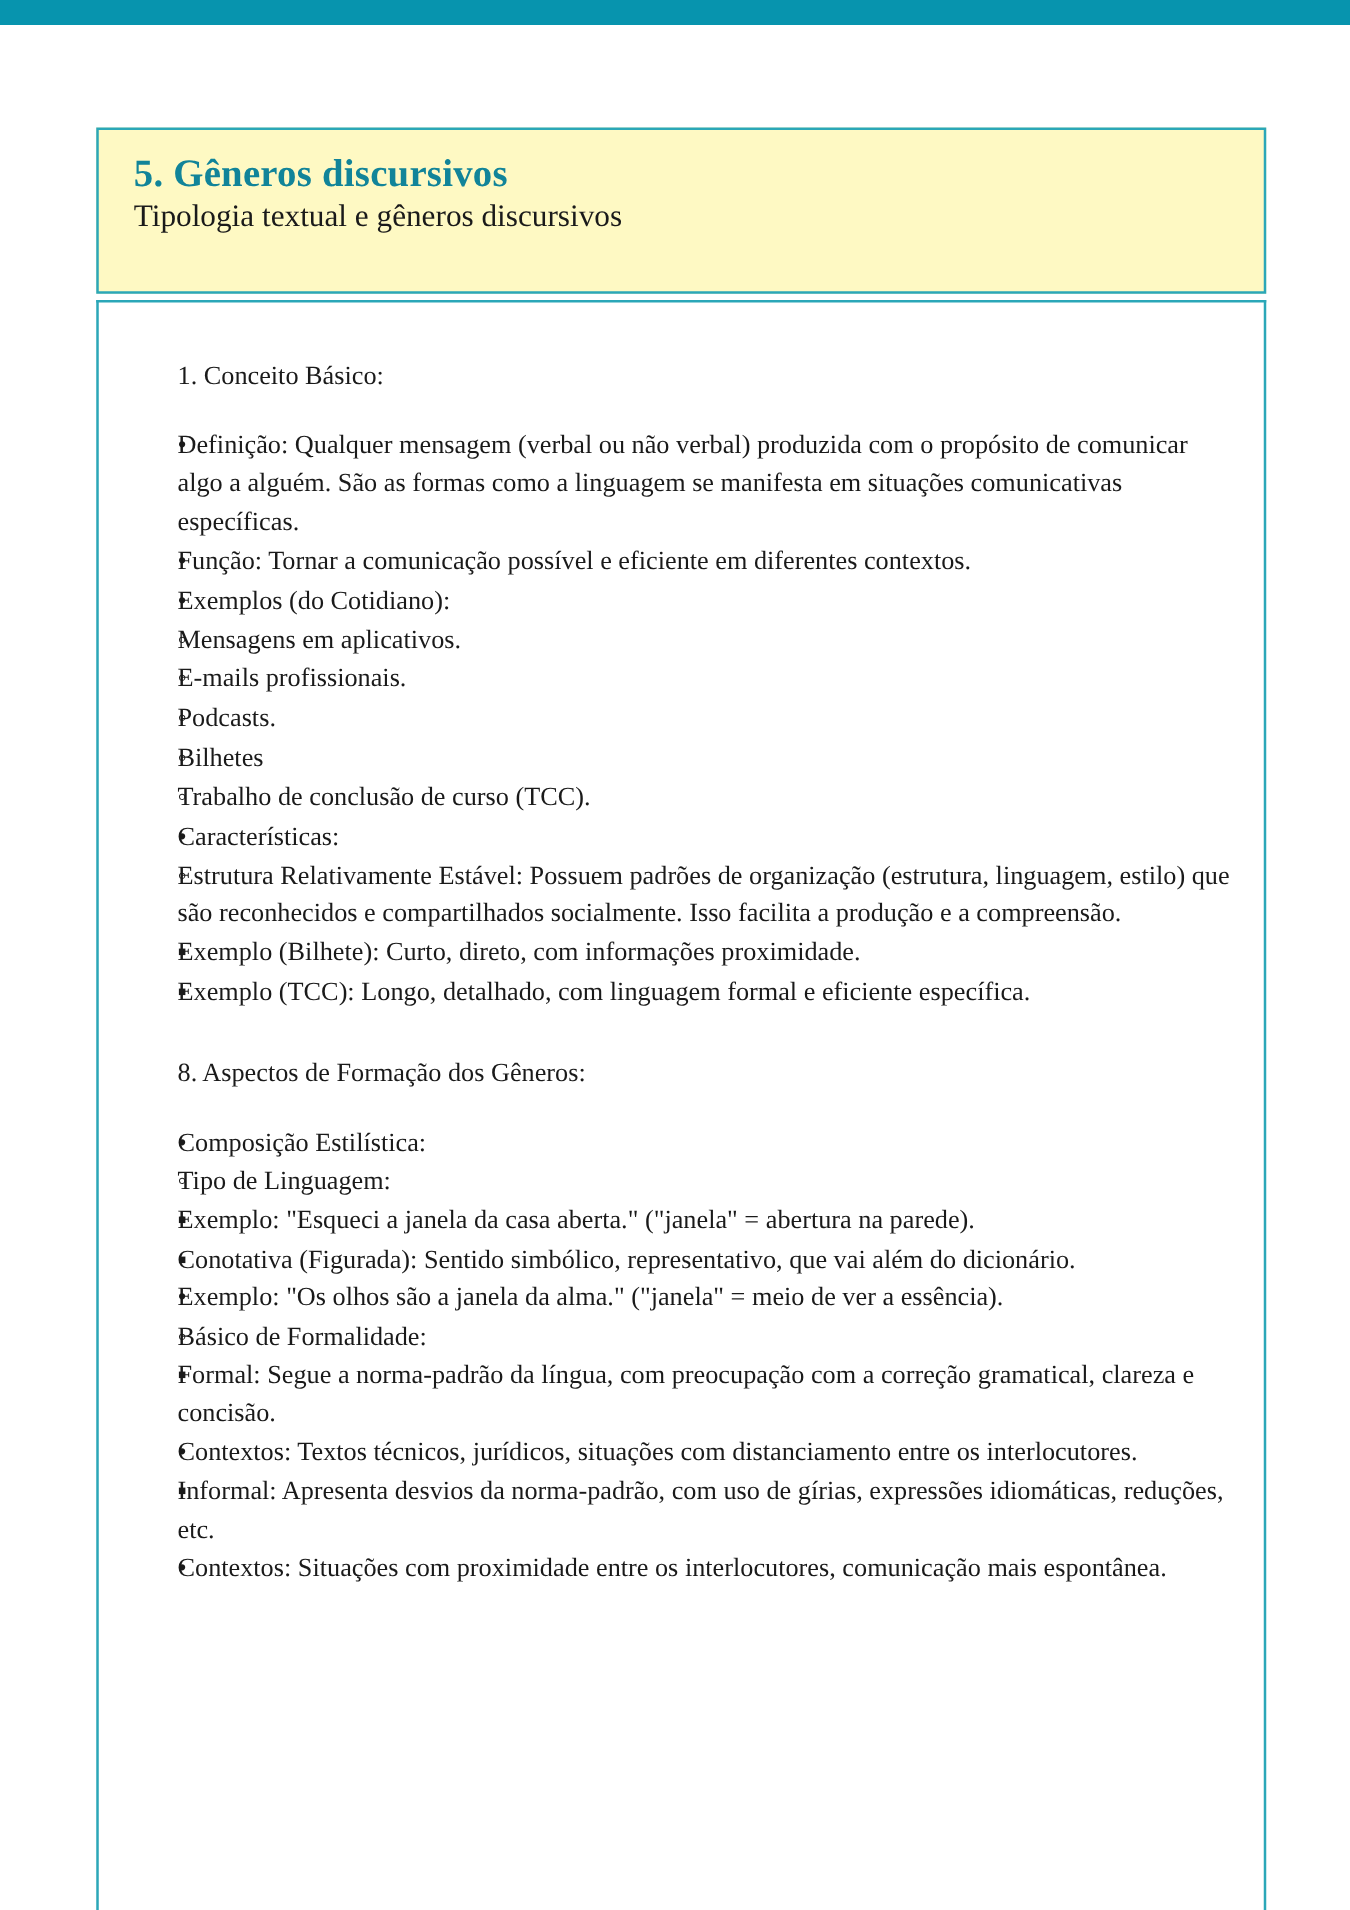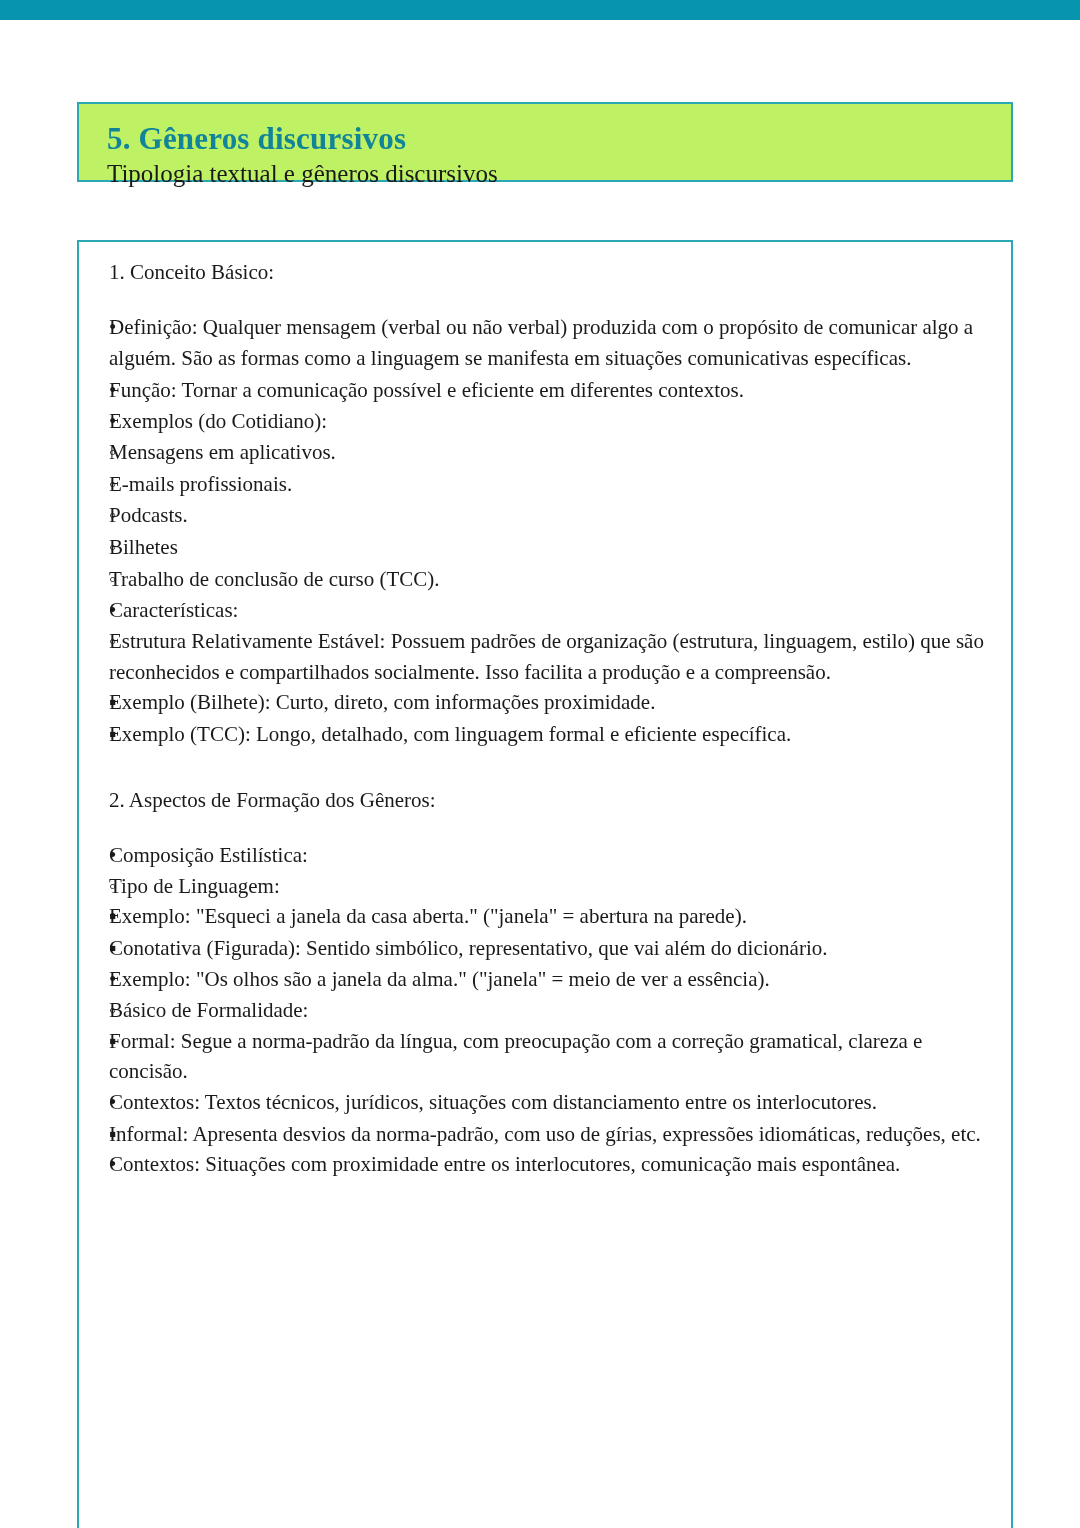--- a/index.html
+++ b/index.html
@@ -26,24 +26,24 @@
   .page {
     padding: 0;
   }
 
   
   .header-card {
     position: absolute;
     left: 77px;
     top: 102px;
     width: 936px;
-    height: 80px;
+    height: 133px;
     border: 2px solid #2ba7b8;
     box-sizing: border-box;
-    background: #bef264;
+    background: #fef9c3;
   }
   .header-inner {
     padding: 18px 0 0 28px;
   }
   .doc-title {
     color: #118499;
     font-size: 31px;
     font-weight: bold;
     line-height: 1.12;
     letter-spacing: 0.2px;
@@ -64,21 +64,22 @@
     left: 77px;
     top: 240px;
     width: 936px;
     height: 1330px;
     border: 2px solid #2ba7b8;
     border-bottom: none;
     box-sizing: border-box;
     background: #ffffff;
   }
   .body-inner {
-    padding: 16px 26px 0 30px;
+    padding: 44px 26px 0 30px;
+    margin-left: 33px;
   }
 
   .section-heading {
     font-size: 21px;
     line-height: 1.35;
     margin: 0 0 26px 0;
   }
   .section-heading.second {
     margin-top: 36px;
   }
@@ -141,21 +142,21 @@
               <li><span class="marker">◦</span><span>Bilhetes</span></li>
               <li><span class="marker">◦</span><span>Trabalho de conclusão de curso (TCC).</span></li>
             </ul></li>
           <li><span class="marker">•</span><span>Características:</span><ul class="lvl l2 nested">
               <li><span class="marker">◦</span><span>Estrutura Relativamente Estável: Possuem padrões de organização (estrutura, linguagem, estilo) que são reconhecidos e compartilhados socialmente. Isso facilita a produção e a compreensão.</span><ul class="lvl l3 nested">
                   <li><span class="marker">▪</span><span>Exemplo (Bilhete): Curto, direto, com informações proximidade.</span></li>
                   <li><span class="marker">▪</span><span>Exemplo (TCC): Longo, detalhado, com linguagem formal e eficiente específica.</span></li>
                 </ul></li>
             </ul></li>
         </ul>
-        <div class="section-heading second">2. Aspectos de Formação dos Gêneros:</div>
+        <div class="section-heading second">8. Aspectos de Formação dos Gêneros:</div>
         <ul class="lvl l1">
           <li><span class="marker">•</span><span>Composição Estilística:</span><ul class="lvl l2 nested">
               <li><span class="marker">◦</span><span>Tipo de Linguagem:</span><ul class="lvl l3 nested">
                   <li><span class="marker">▪</span><ul class="lvl l4 nested">
                       <li><span class="marker">•</span><span>Exemplo: "Esqueci a janela da casa aberta." ("janela" = abertura na parede).</span></li>
                     </ul></li>
                   <li><span class="marker">▪</span><span>Conotativa (Figurada): Sentido simbólico, representativo, que vai além do dicionário.</span><ul class="lvl l4 nested">
                       <li><span class="marker">•</span><span>Exemplo: "Os olhos são a janela da alma." ("janela" = meio de ver a essência).</span></li>
                     </ul></li>
                 </ul></li>

